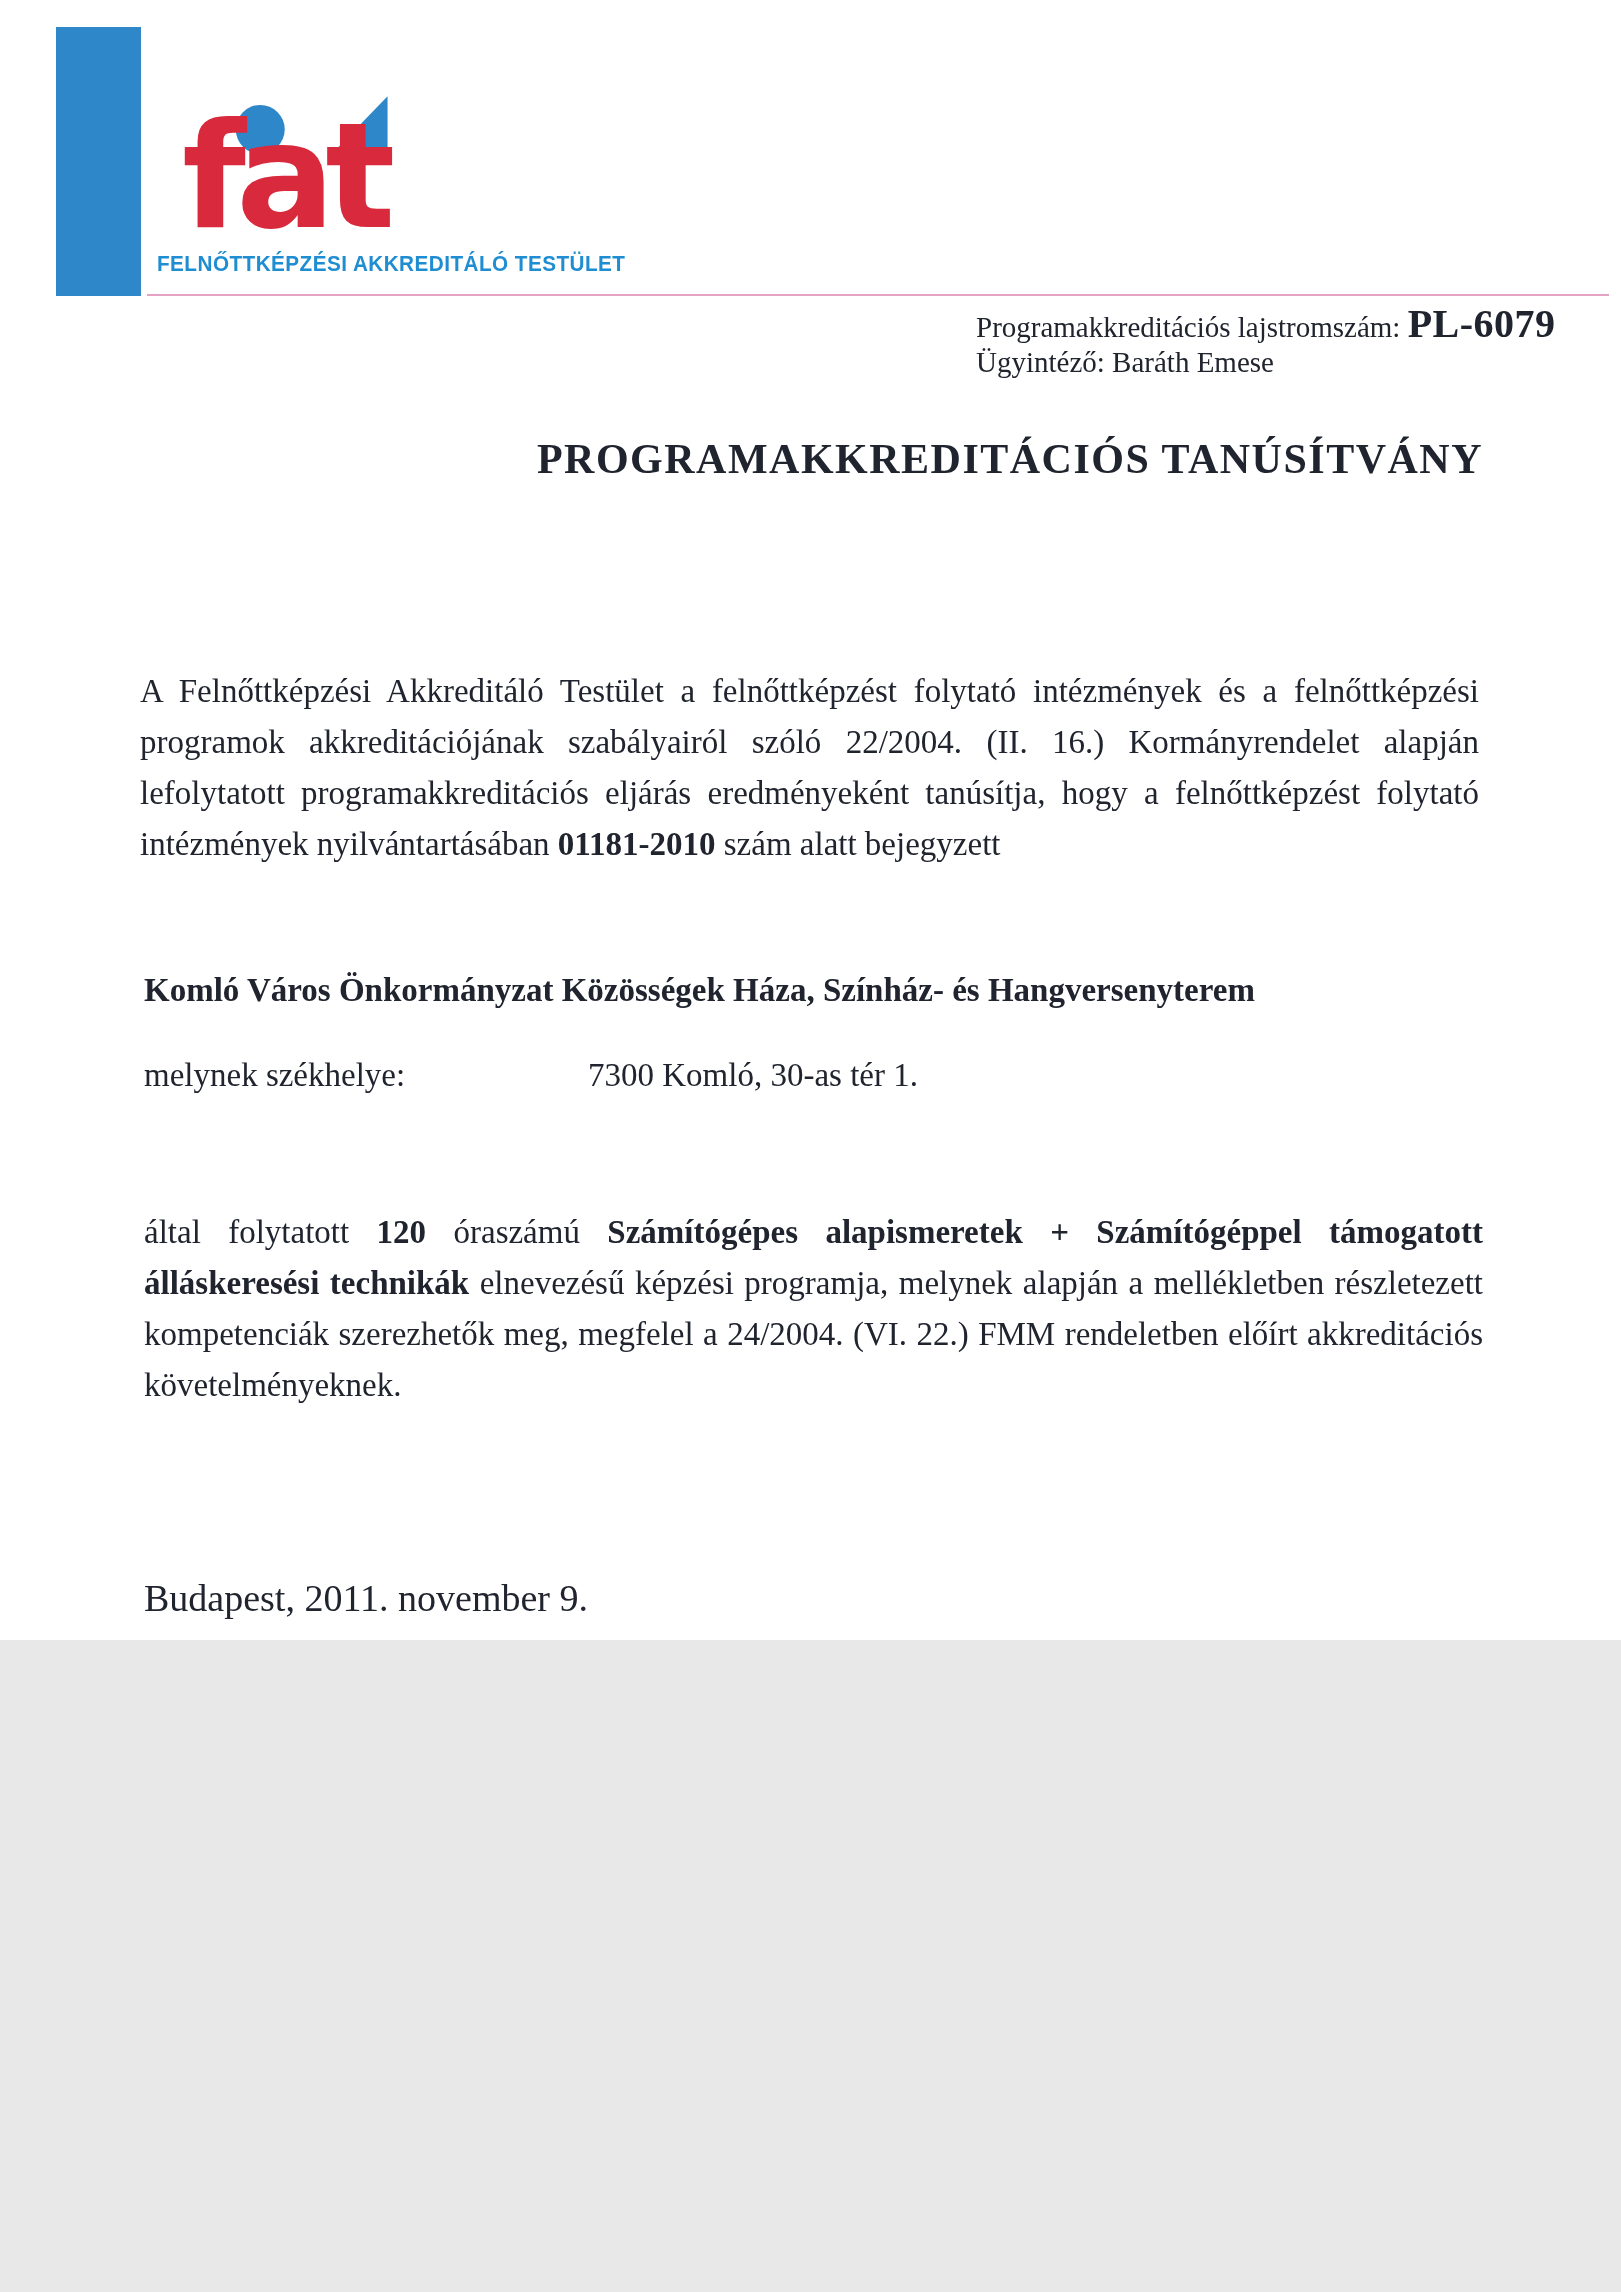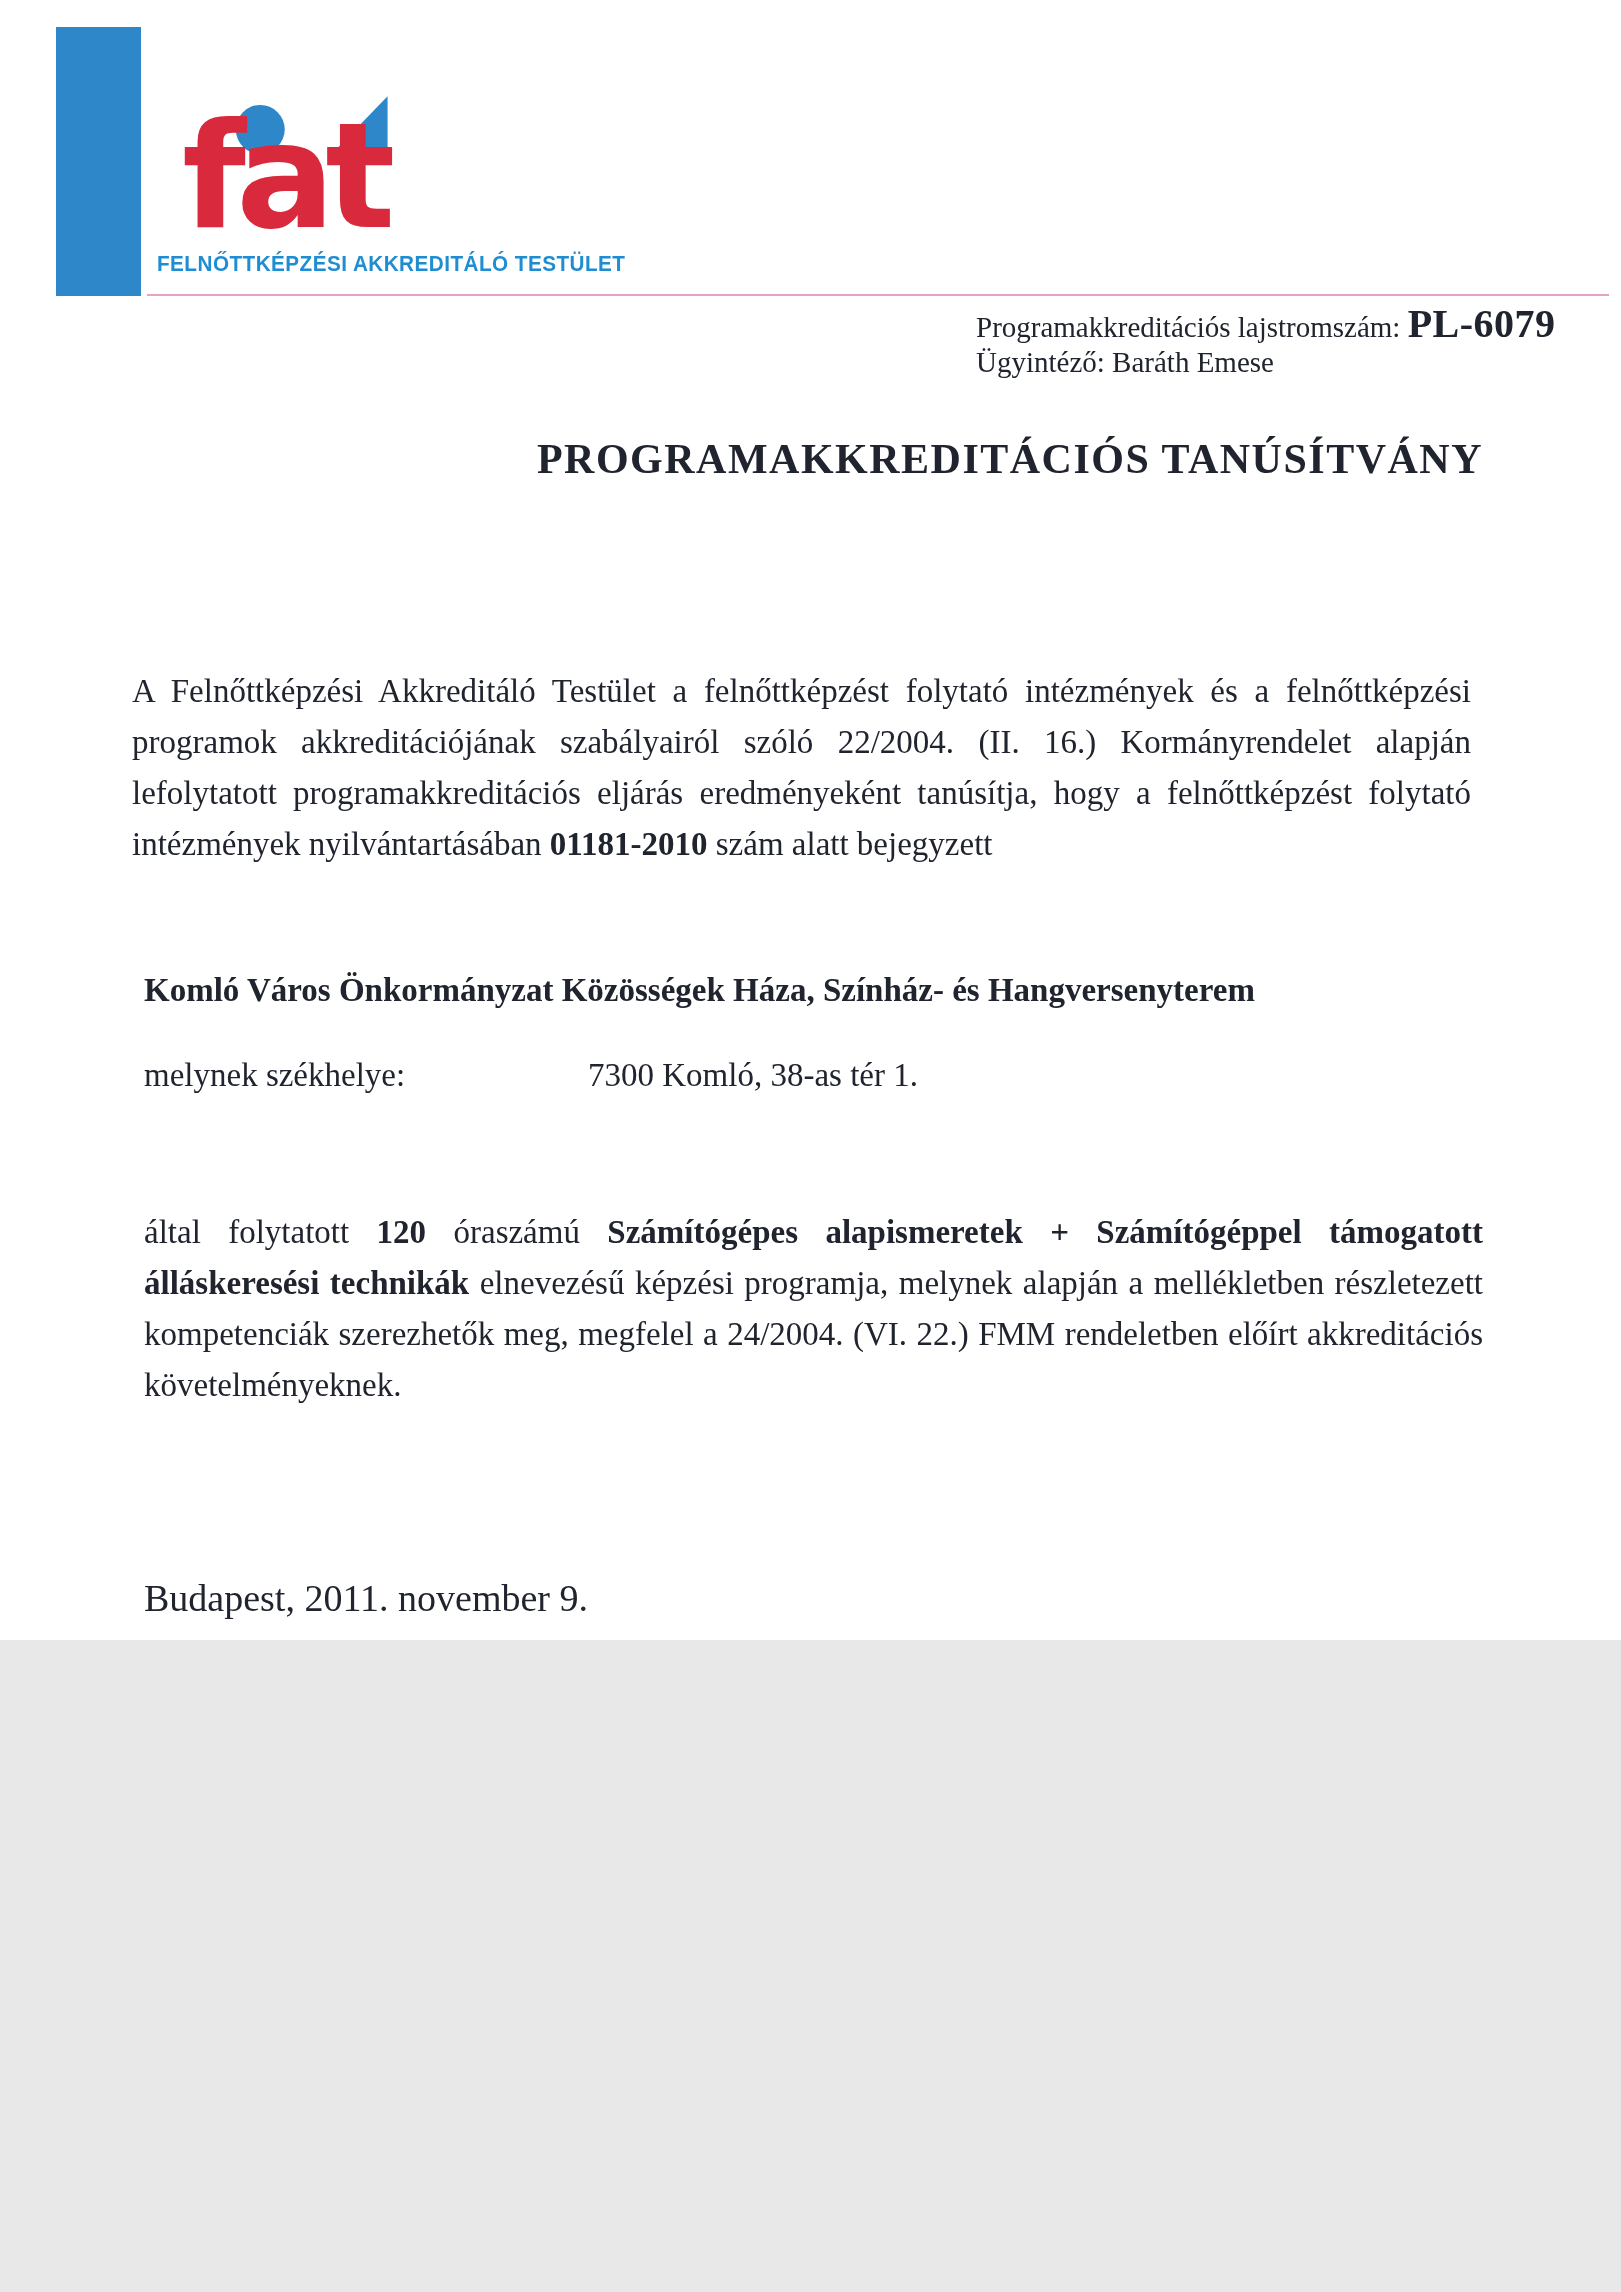--- a/index.html
+++ b/index.html
@@ -26,21 +26,21 @@
 
   .regblock { left:976px; top:306px; font-size:29px; line-height:35px; }
   .regnum { font-size:40px; font-weight:bold; letter-spacing:0.5px; }
 
   .title {
     left:144px; top:435px; width:1339px; text-align:right;
     font-size:42px; font-weight:bold; letter-spacing:1.5px; white-space:nowrap;
   }
 
   .para { font-size:33px; line-height:51px; text-align:justify; }
-  .p1 { left:132px; top:633px;  width:1339px; }
+  .p1 { left:140px; top:633px;  width:1339px; }
   .p2 { left:144px; top:1174px; width:1339px; }
   .b  { font-weight:bold; }
 
   .inst {
     left:144px; top:972px; width:1339px; text-align:left;
     font-size:33px; font-weight:bold;
   }
   .seat-label { left:144px; top:1057px; font-size:33px; }
   .seat-value { left:588px; top:1057px; font-size:33px; }
 
@@ -75,21 +75,21 @@
     <div>Ügyintéző: Baráth Emese</div>
   </div>
 
   <div class="abs title">PROGRAMAKKREDITÁCIÓS TANÚSÍTVÁNY</div>
 
   <p class="abs para p1"><span>A Felnőttképzési Akkreditáló Testület a felnőttképzést folytató intézmények és a felnőttképzési programok akkreditációjának szabályairól szóló 22/2004. (II. 16.) Kormányrendelet alapján lefolytatott programakkreditációs eljárás eredményeként tanúsítja, hogy a felnőttképzést folytató intézmények nyilvántartásában </span><span class="b">01181-2010</span><span> szám alatt bejegyzett</span></p>
 
   <div class="abs inst">Komló Város Önkormányzat Közösségek Háza, Színház- és Hangversenyterem</div>
 
   <div class="abs seat-label">melynek székhelye:</div>
-  <div class="abs seat-value">7300 Komló, 38-as tér 1.</div>
+  <div class="abs seat-value">7300 Komló, 30-as tér 1.</div>
 
   <p class="abs para p2"><span>által folytatott </span><span class="b">120</span><span> óraszámú </span><span class="b">Számítógépes alapismeretek + Számítógéppel támogatott álláskeresési technikák</span><span> elnevezésű képzési programja, melynek alapján a mellékletben részletezett kompetenciák szerezhetők meg, megfelel a 24/2004. (VI. 22.) FMM rendeletben előírt akkreditációs követelményeknek.</span></p>
 
 
   <div class="abs dateline">Budapest, 2011. november 9.</div>
 
   <svg class="abs stamp" viewBox="-162 -162 324 324">
     <g stroke="#55abdf" fill="none" opacity="0.9">
       <circle r="146" stroke-width="3.5"></circle>
       <circle r="101" stroke-width="2.5"></circle>

